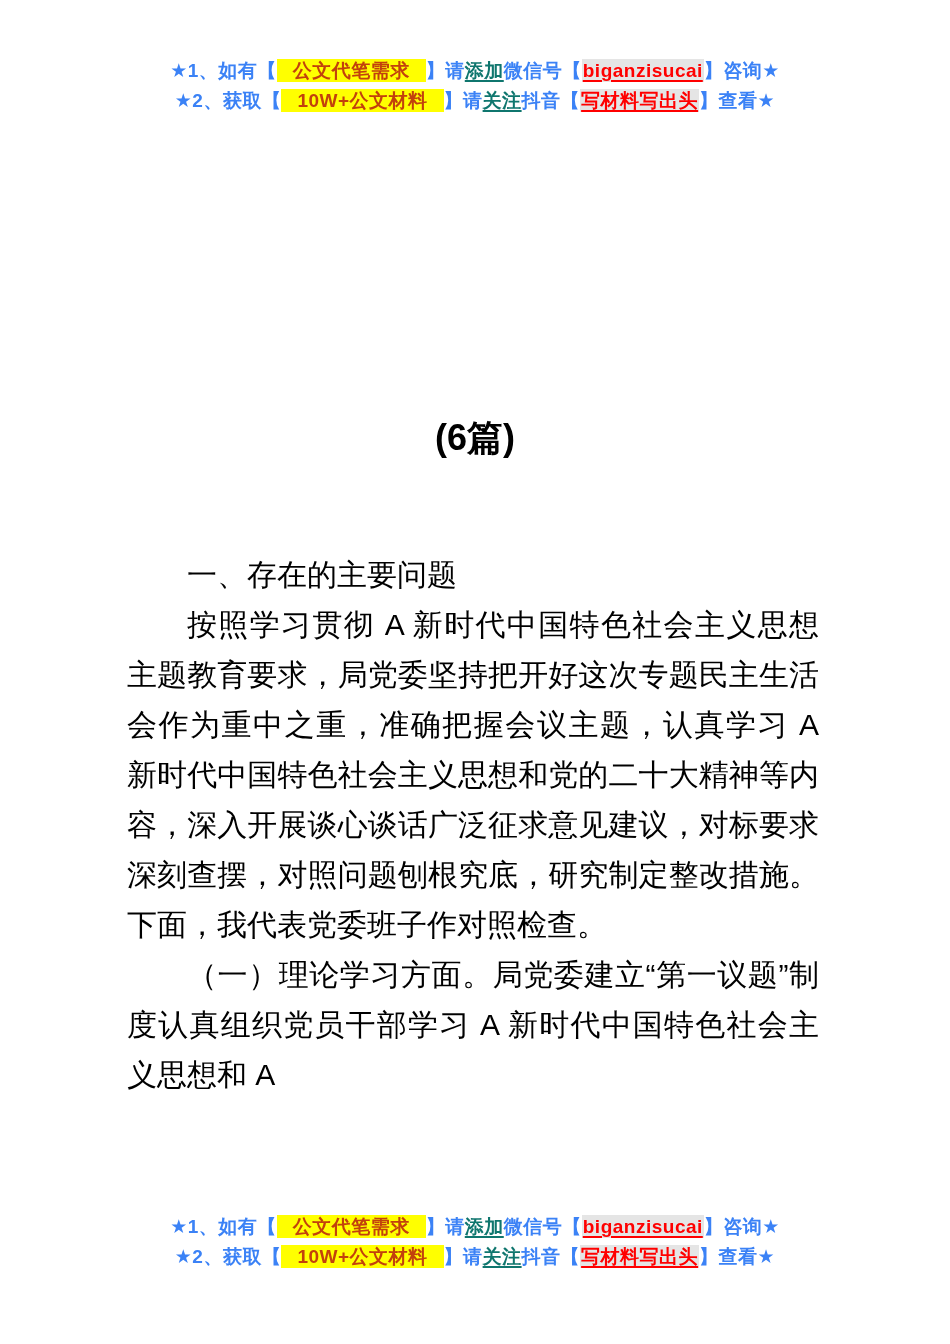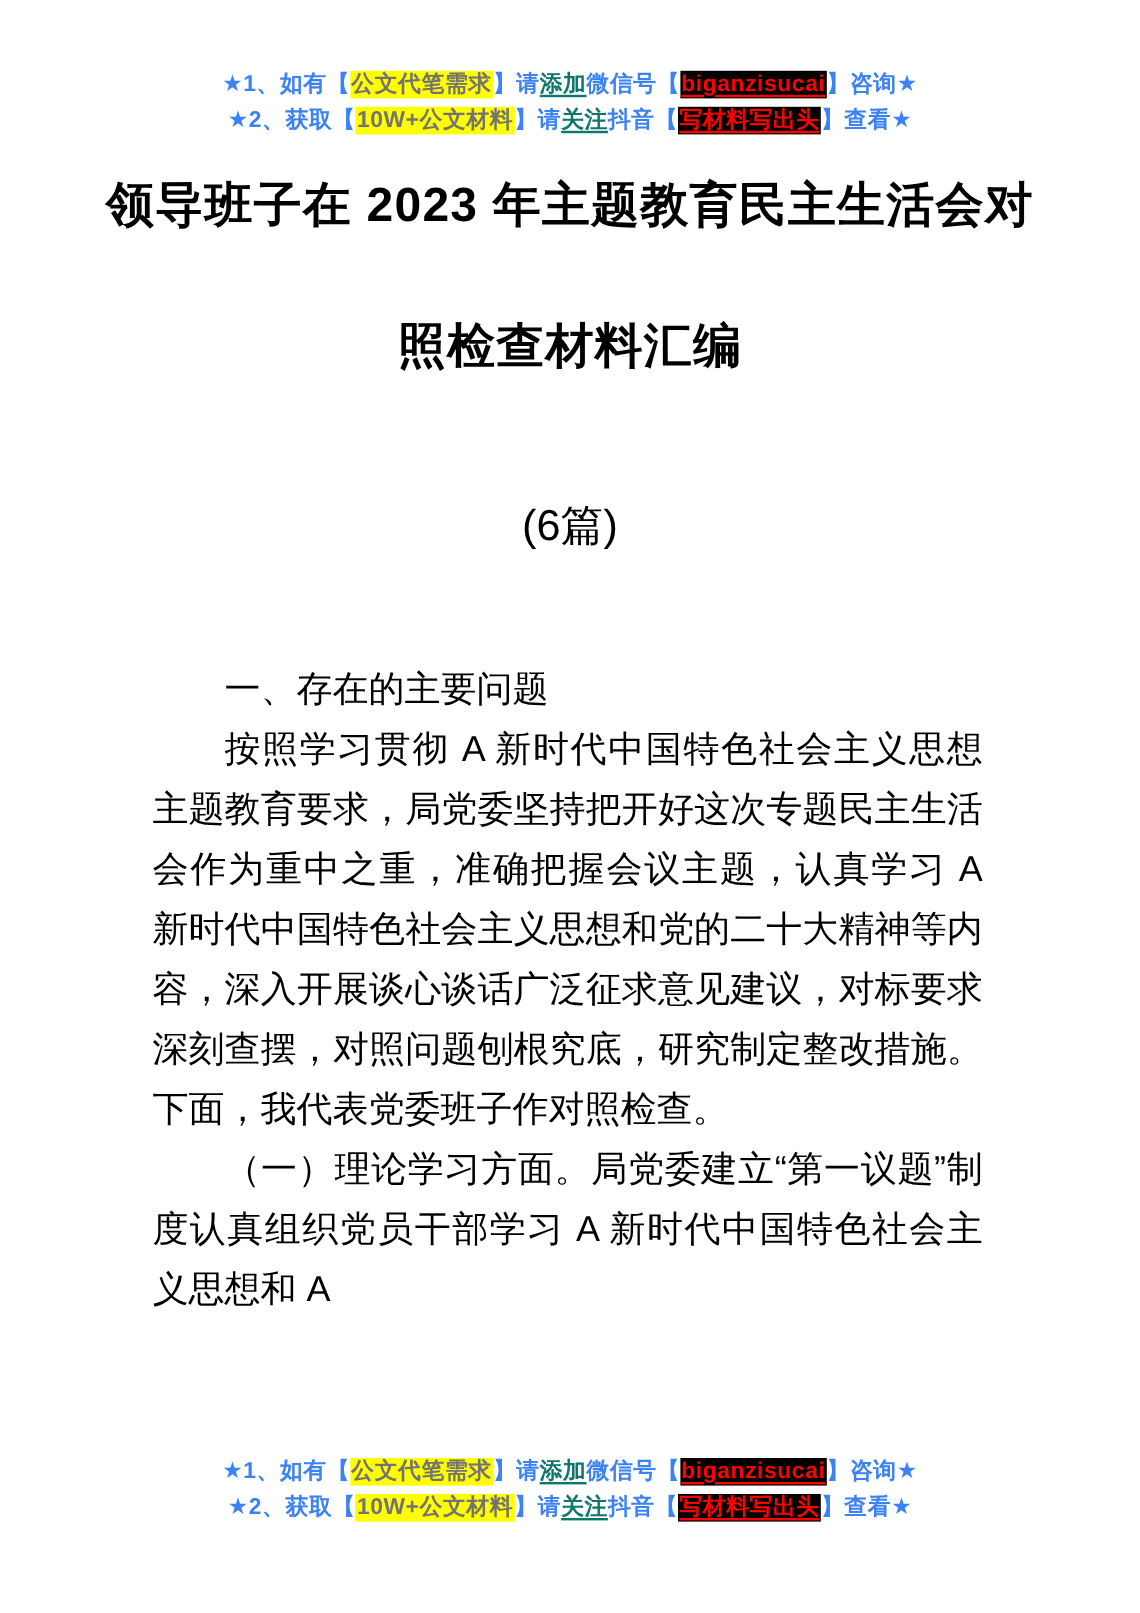--- a/index.html
+++ b/index.html
@@ -21,50 +21,50 @@
     position: absolute; left: 0; right: 0;
     text-align: center;
     font-weight: bold;
     font-size: 19px;
     line-height: 30px;
     letter-spacing: 0.5px;
   }
   .banner-header { top: 56px; }
   .banner-footer { top: 1212px; }
   .seg-plain { color: #3b82f6; }
-  .seg-hl { color: #737373; background: #ffff00; padding: 1px 1px; }
+  .seg-hl { color: #c2410c; background: #ffff00; padding: 1px 16px; }
   .seg-ul {
     color: #0f766e;
     text-decoration: underline;
     text-decoration-thickness: 2px;
     text-underline-offset: 3px;
   }
   .seg-hl-ul {
-    color: #ff0000; background: #000000; padding: 1px 1px;
+    color: #ff0000; background: #e5e5e5; padding: 1px 1px;
     text-decoration: underline;
     text-decoration-thickness: 2px;
     text-underline-offset: 3px;
   }
 
   
   .title {
     position: absolute; top: 148px; left: 60px; right: 60px;
     text-align: center;
     font-weight: bold;
     font-size: 40px;
     line-height: 46px;
     letter-spacing: 1px;
   }
   .title-line2 { margin-top: 72px; }
 
   
   .subtitle {
     position: absolute; top: 413px; left: 0; right: 0;
     text-align: center;
-    font-weight: normal;
+    font-weight: bold;
     font-size: 36px;
     line-height: 50px;
   }
 
   
   .body-text {
     position: absolute; top: 550px; left: 127px; width: 692px; height: 662px;
     overflow: hidden;
     font-size: 30px;
     line-height: 50px;
@@ -79,24 +79,20 @@
 </head>
 <body>
 
 <div class="page">
 
   <div class="banner banner-header" id="header-banner">
       <div class="banner-line"><span class="seg-plain">★1、如有【</span><span class="seg-hl">公文代笔需求</span><span class="seg-plain">】请</span><span class="seg-ul">添加</span><span class="seg-plain">微信号【</span><span class="seg-hl-ul">biganzisucai</span><span class="seg-plain">】咨询★</span></div>
       <div class="banner-line"><span class="seg-plain">★2、获取【</span><span class="seg-hl">10W+公文材料</span><span class="seg-plain">】请</span><span class="seg-ul">关注</span><span class="seg-plain">抖音【</span><span class="seg-hl-ul">写材料写出头</span><span class="seg-plain">】查看★</span></div>
     </div>
 
-  <div class="title">
-    <div class="title-line">领导班子在 2023 年主题教育民主生活会对</div>
-    <div class="title-line title-line2">照检查材料汇编</div>
-  </div>
 
   <div class="subtitle">(6篇)</div>
 
   <div class="body-text">
     <p class="p-indent p-section">一、存在的主要问题</p>
     <p class="p-indent">按照学习贯彻 A 新时代中国特色社会主义思想主题教育要求，局党委坚持把开好这次专题民主生活会作为重中之重，准确把握会议主题，认真学习 A 新时代中国特色社会主义思想和党的二十大精神等内容，深入开展谈心谈话广泛征求意见建议，对标要求深刻查摆，对照问题刨根究底，研究制定整改措施。下面，我代表党委班子作对照检查。</p>
     <p class="p-indent p-sub">（一）理论学习方面。局党委建立“第一议题”制度认真组织党员干部学习 A 新时代中国特色社会主义思想和 A</p>
   </div>
 
   <div class="banner banner-footer" id="footer-banner">

